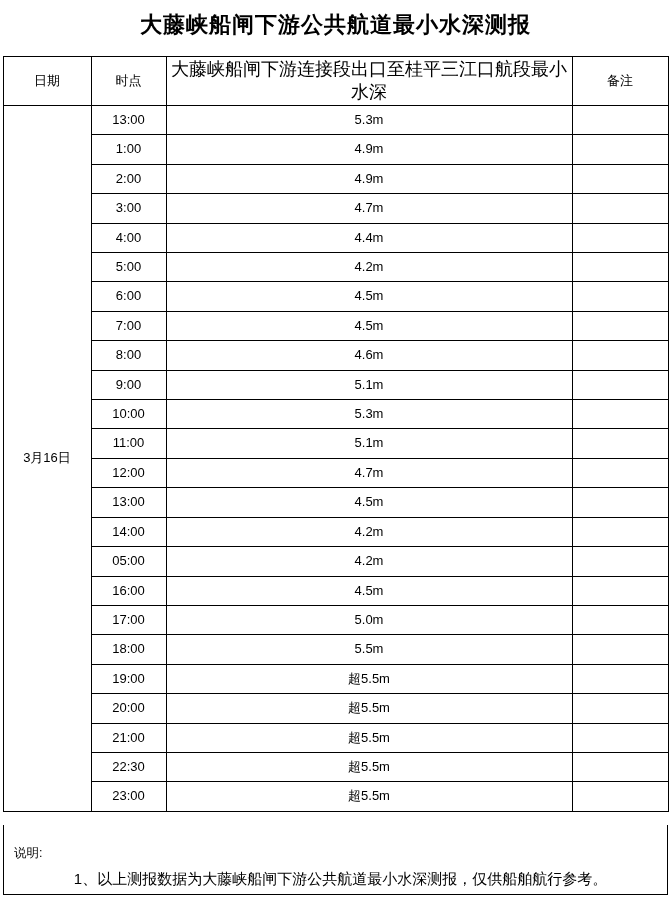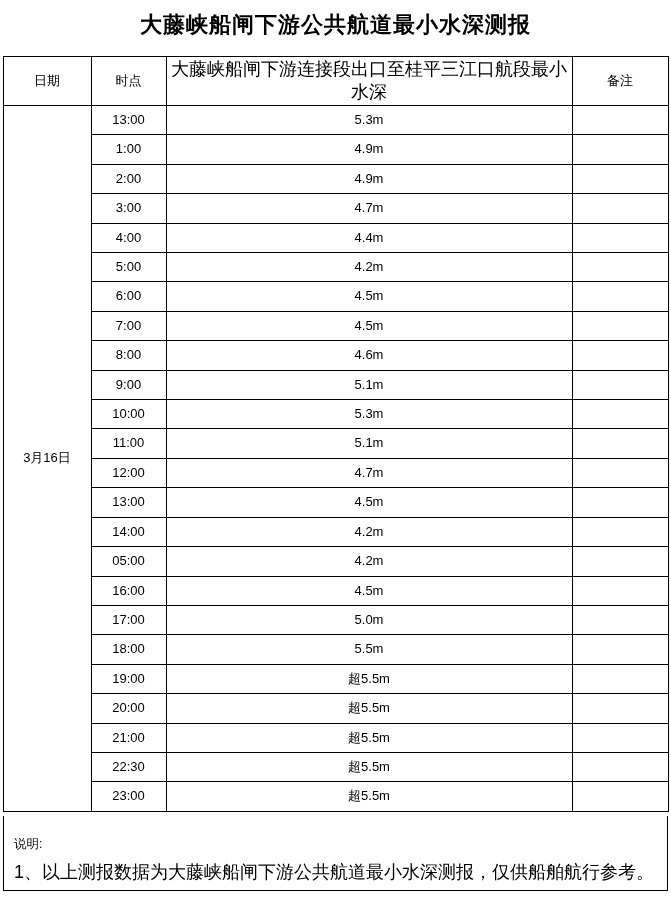--- a/index.html
+++ b/index.html
@@ -72,34 +72,34 @@
     font-size: 13px;
   }
   td.depth-cell {
     font-size: 13.5px;
   }
   td.note-cell {
     font-size: 13px;
   }
   .notes {
     width: 665px;
-    margin: 4px auto;
+    margin: 13px auto;
     border-left: 1px solid #000000;
     border-right: 1px solid #000000;
     border-bottom: 1px solid #000000;
     box-sizing: border-box;
   }
   .notes .spacer {
     height: 18px;
   }
   .notes .note-line {
-    font-size: 18px;
+    font-size: 15px;
     padding: 4px 0 4px 10px;
     line-height: 1.5;
-    text-align: left;
+    text-align: center;
     font-family: "Liberation Sans", "DejaVu Sans", sans-serif;
   }
   .notes .note-head {
     font-size: 12.5px;
     padding: 2px 0 2px 10px;
     text-align: left;
   }
 </style>
 </head>
 <body>

